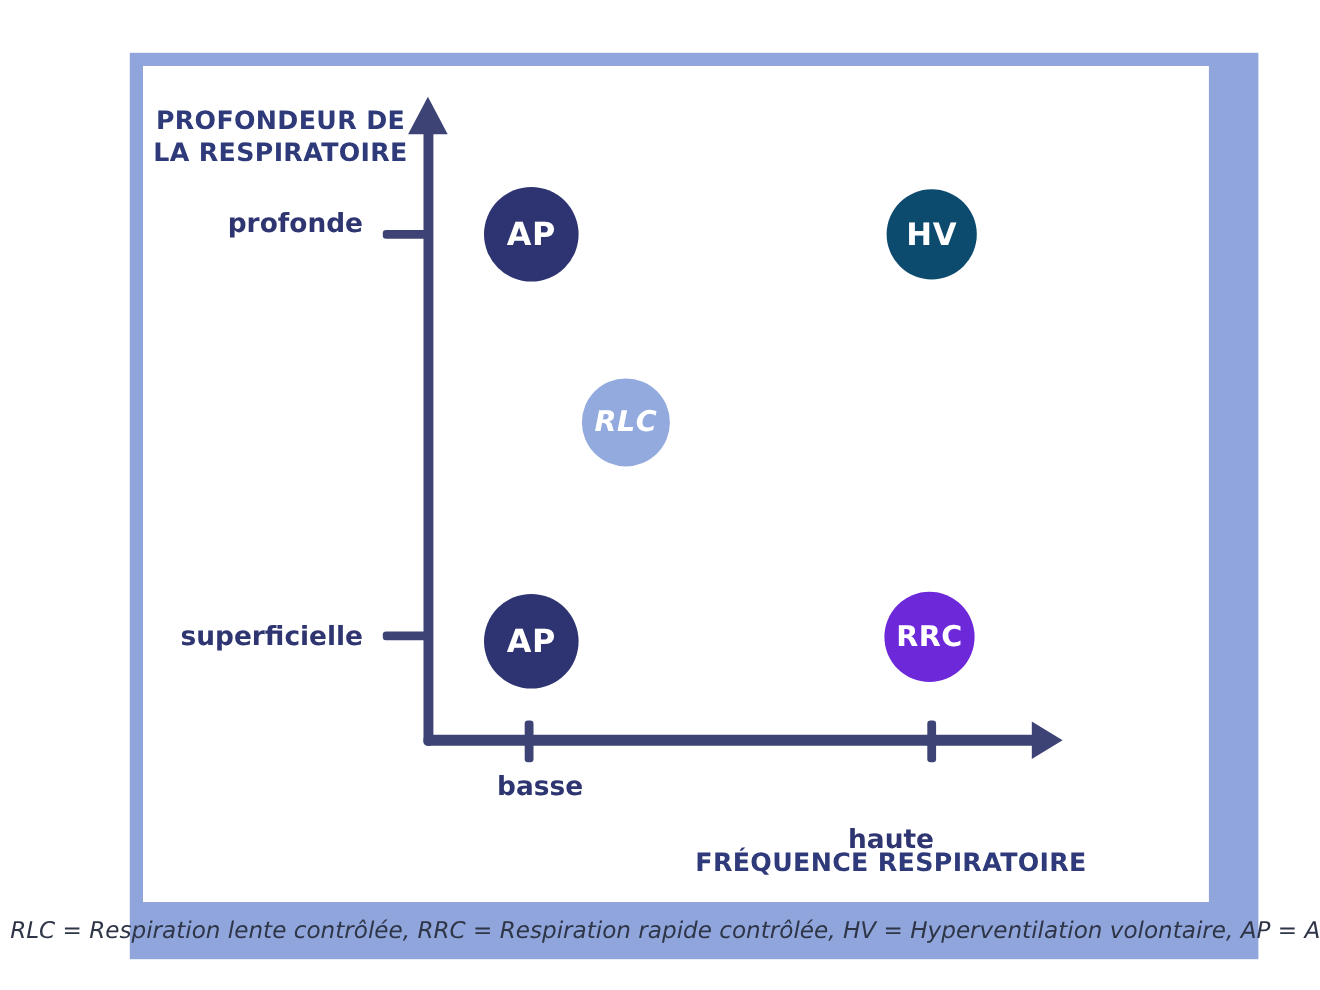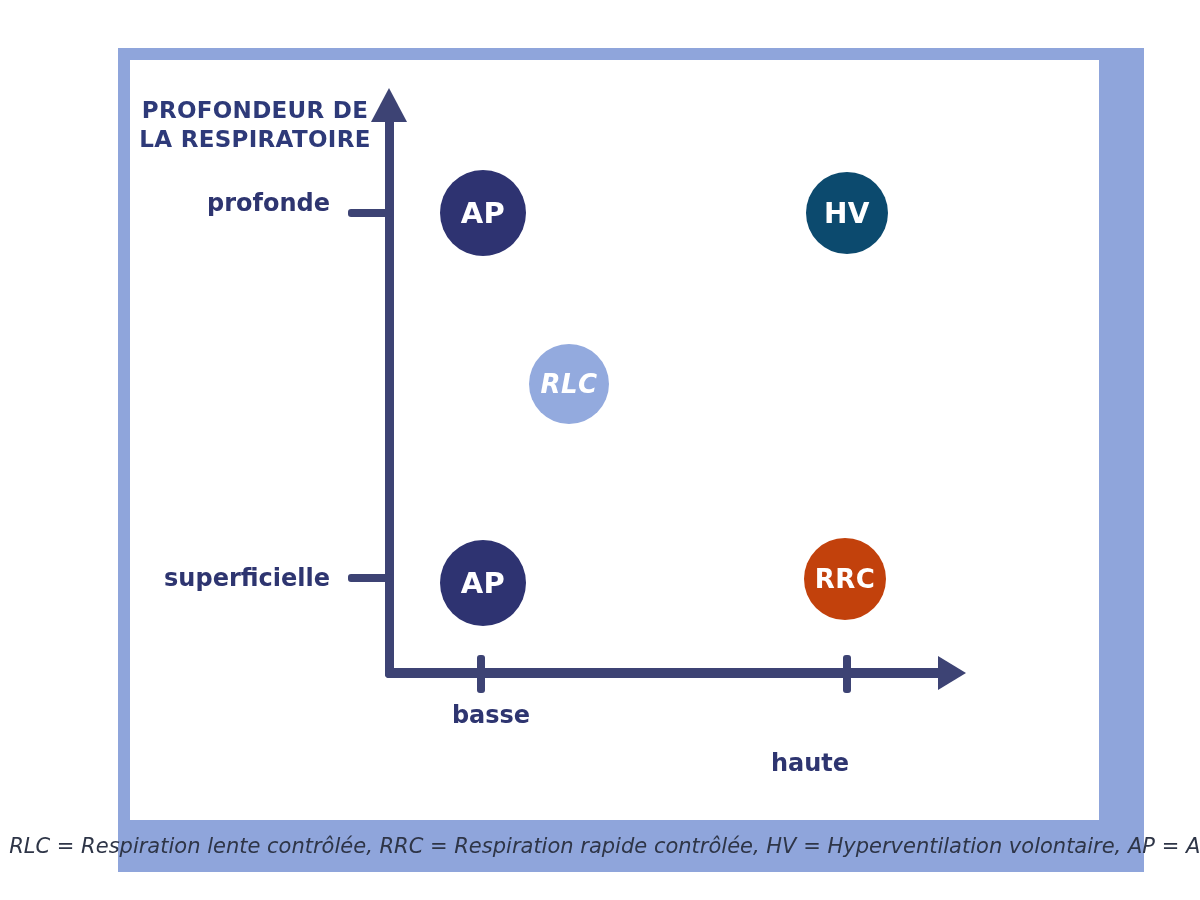--- a/index.html
+++ b/index.html
@@ -173,20 +173,21 @@
 
 <div class="page">
   <div class="frame">
 
     <div class="plot">
 
       <div class="y-title">
         <div>PROFONDEUR DE</div>
         <div>LA RESPIRATOIRE</div>
       </div>
+      <div class="x-title">FRÉQUENCE RESPIRATOIRE</div>
 
       <div class="y-axis-line"></div>
       <div class="y-axis-arrow"></div>
       <div class="x-axis-line"></div>
       <div class="x-axis-arrow"></div>
 
       <div class="tick-h tick-profonde"></div>
       <div class="tick-h tick-superficielle"></div>
       <div class="tick-v tick-basse"></div>
       <div class="tick-v tick-haute"></div>
@@ -201,21 +202,21 @@
       </div>
       <div class="bubble bubble-hv" style="background-color: #0c4a6e;">
         <span>HV</span>
       </div>
       <div class="bubble bubble-rlc" style="background-color: rgb(147, 170, 222);">
         <span>RLC</span>
       </div>
       <div class="bubble bubble-ap-bottom" style="background-color: rgb(46, 51, 113);">
         <span>AP</span>
       </div>
-      <div class="bubble bubble-rrc" style="background-color: #c2410c;">
+      <div class="bubble bubble-rrc" style="background-color: #6d28d9;">
         <span>RRC</span>
       </div>
 
     </div>
 
     <div class="legend-strip">
       <div class="legend-text">RLC = Respiration lente contrôlée, RRC = Respiration rapide contrôlée, HV = Hyperventilation volontaire, AP = Apnée</div>
     </div>
 
   </div>

